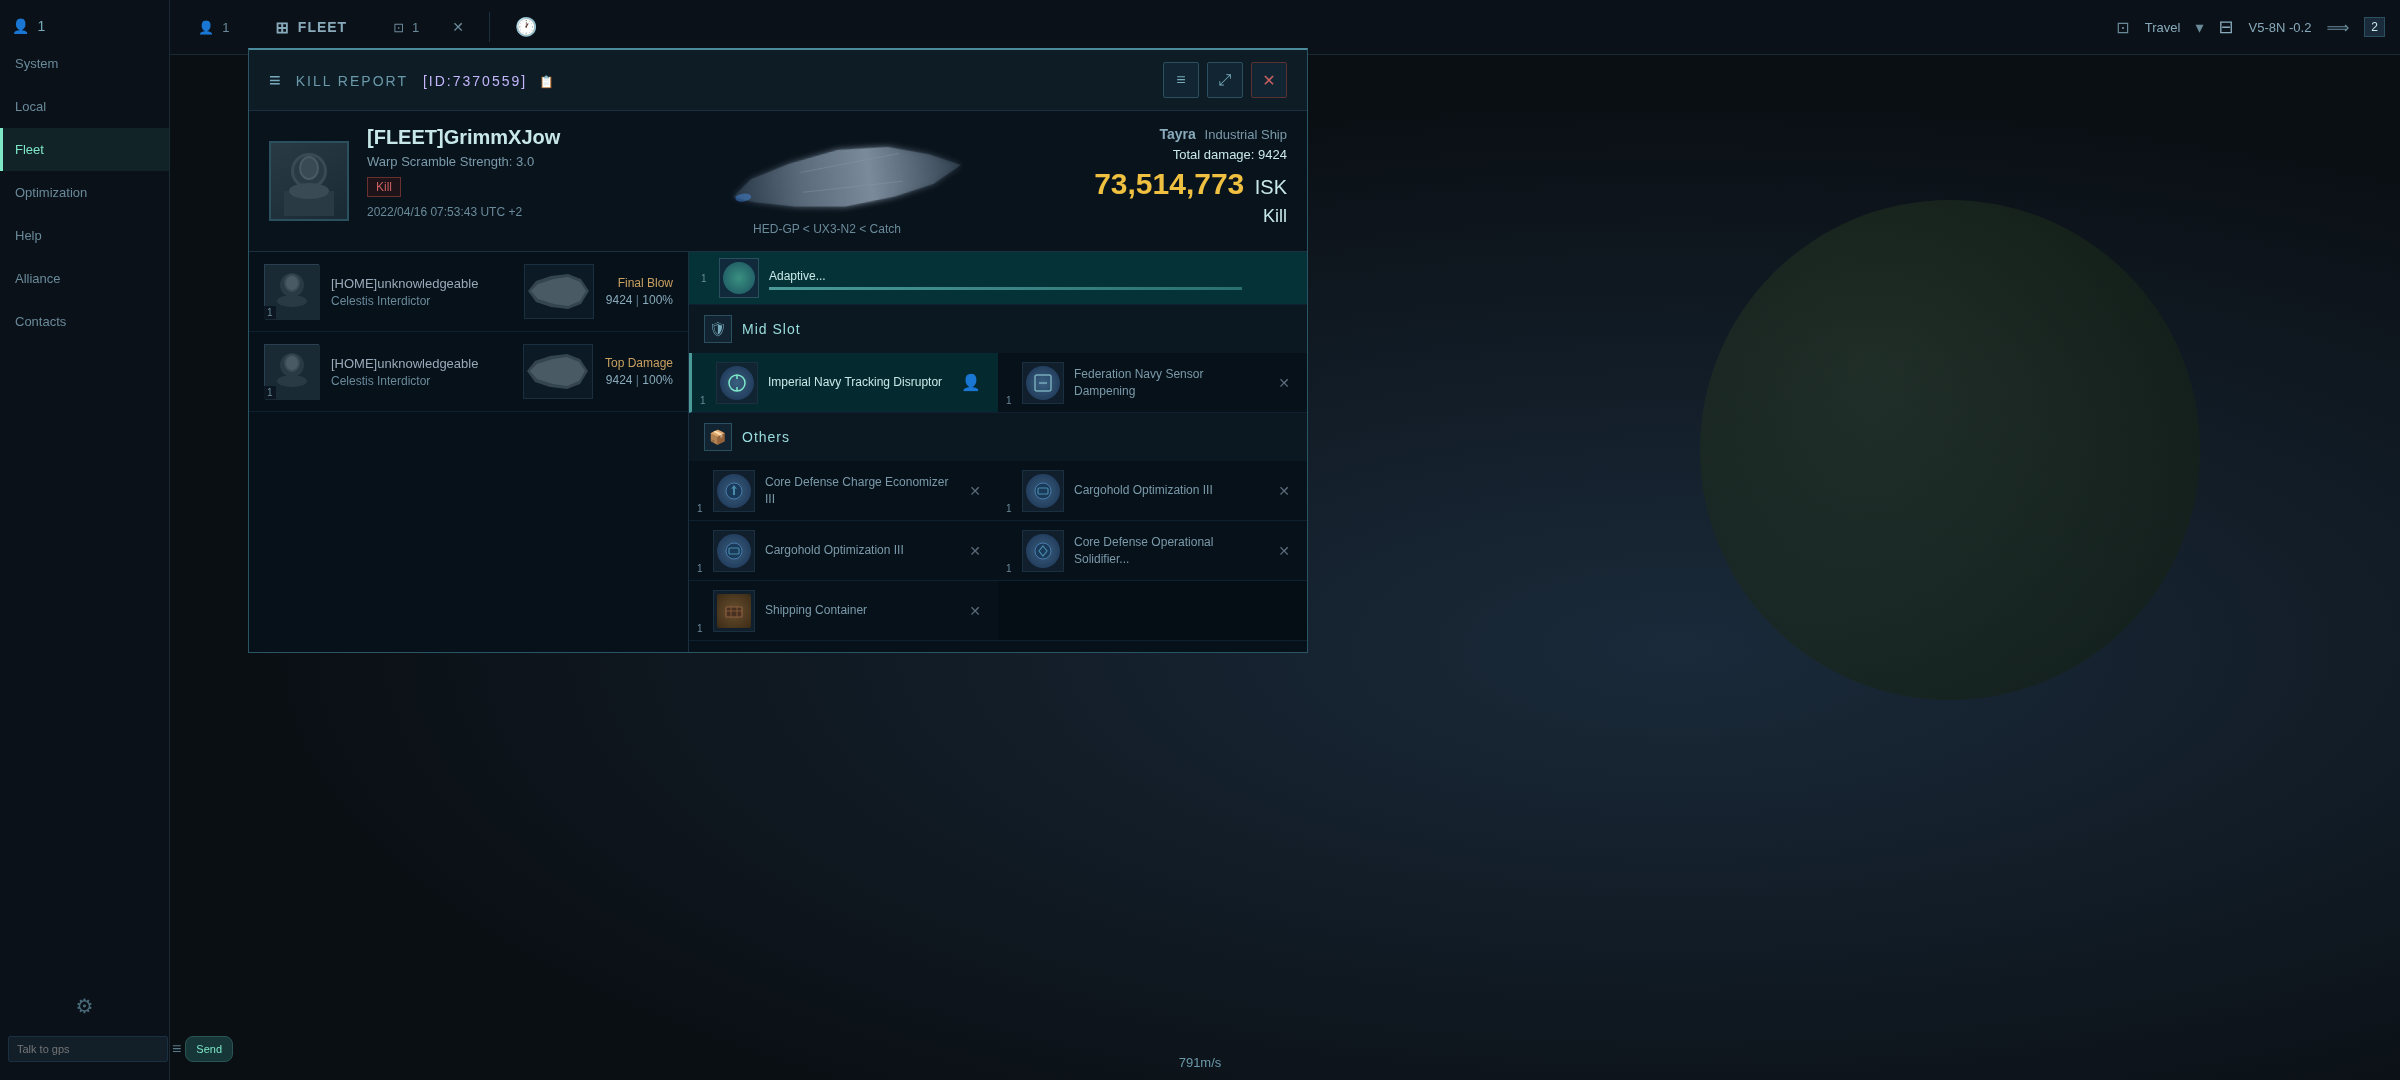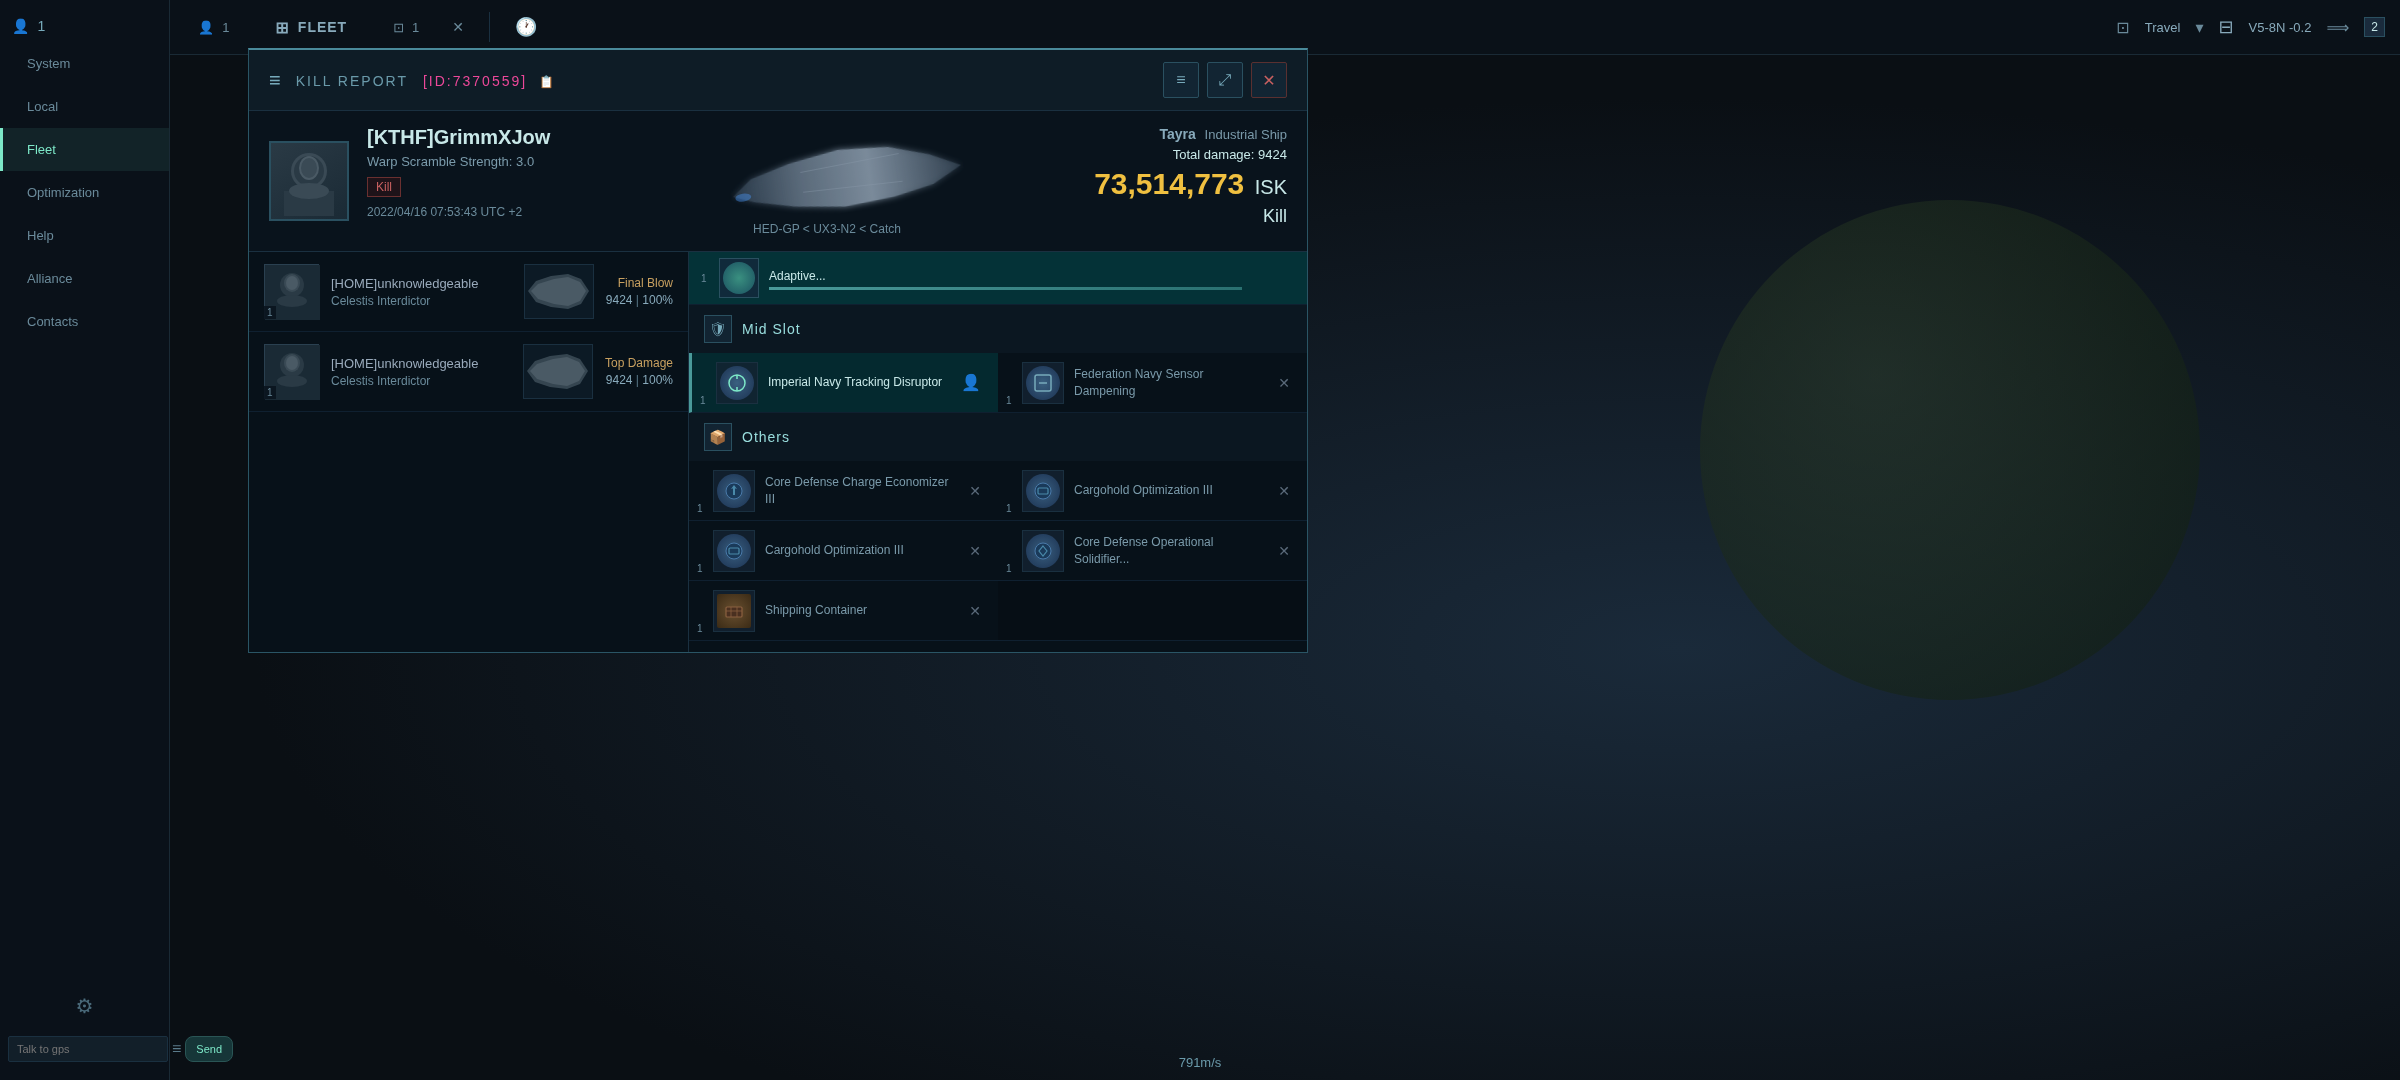--- a/index.html
+++ b/index.html
@@ -48,21 +48,21 @@
     .sidebar-header {
       display: flex;
       align-items: center;
       padding: 8px 12px;
       color: #7ab;
       font-size: 14px;
       gap: 8px;
     }
 
     .sidebar-nav-item {
-      padding: 14px 24px;
+      padding: 14px 12px;
       color: #6a8a9a;
       font-size: 13px;
       cursor: pointer;
       border-left: 3px solid transparent;
     }
 
     .sidebar-nav-item.active {
       color: #7de8c8;
       background: rgba(100, 200, 180, 0.1);
       border-left: 3px solid #7de8c8;
@@ -572,21 +572,21 @@
     <span style="color:#c8e8e8; font-size:12px; background:rgba(30,50,70,0.8); padding:2px 6px; border:1px solid #2a5060;">2</span>
   </div>
 </div>
 
 <div class="kill-report-modal">
 
   <div class="modal-header">
     <span class="modal-menu-icon">≡</span>
     <span class="modal-title">
       <span>KILL REPORT</span>
-      <span style="color:#ec4899; font-size:14px; font-weight:normal; margin-left:8px;">[ID:7370559]</span>
+      <span style="color:#c4b5fd; font-size:14px; font-weight:normal; margin-left:8px;">[ID:7370559]</span>
       <span style="color:#6a9aaa; font-size:12px; margin-left:5px;">📋</span>
     </span>
     <div class="modal-header-btns">
       <div class="modal-btn">≡</div>
       <div class="modal-btn">⤢</div>
       <div class="modal-btn close-btn">✕</div>
     </div>
   </div>
 
   <div class="kill-banner">
@@ -598,21 +598,21 @@
           <circle cx="35" cy="25" r="15" fill="#2a3a45"></circle>
           <ellipse cx="35" cy="22" rx="10" ry="12" fill="#4a5a65"></ellipse>
           <ellipse cx="35" cy="22" rx="8" ry="10" fill="#3a4a55"></ellipse>
           <rect x="10" y="45" width="50" height="25" fill="#2a3a45"></rect>
           <ellipse cx="35" cy="45" rx="20" ry="8" fill="#3a4a55"></ellipse>
         </svg>
       </div>
     </div>
 
     <div class="victim-info">
-      <div class="victim-name">[KTHF]GrimmXJow</div>
+      <div class="victim-name">[FLEET]GrimmXJow</div>
       <div class="victim-warp">Warp Scramble Strength: 3.0</div>
       <div class="kill-tag">Kill</div>
       <div class="kill-datetime">2022/04/16 07:53:43 UTC +2</div>
       <div class="kill-location">HED-GP &lt; UX3-N2 &lt; Catch</div>
     </div>
 
     <div class="ship-image-area">
       <svg width="250" height="100" viewBox="0 0 250 100">
         <defs>
           <linearGradient id="shipGrad" x1="0%" y1="0%" x2="100%" y2="0%">

